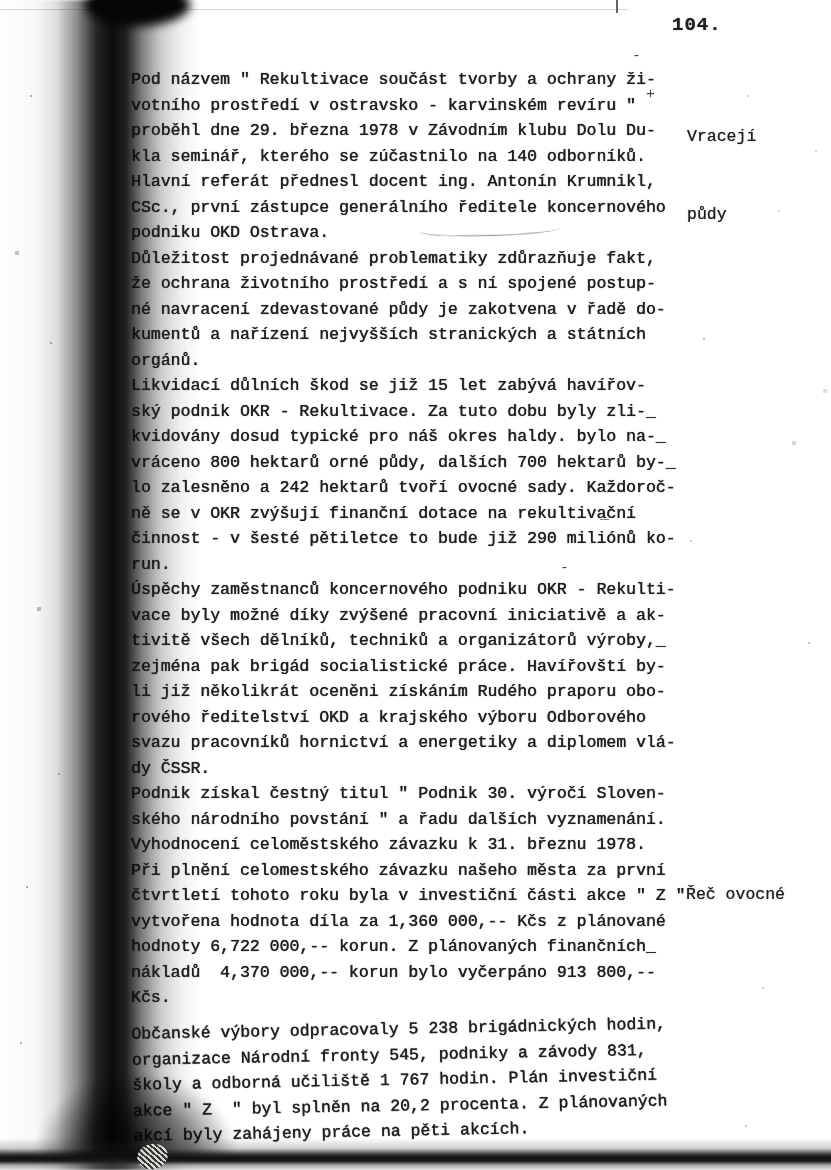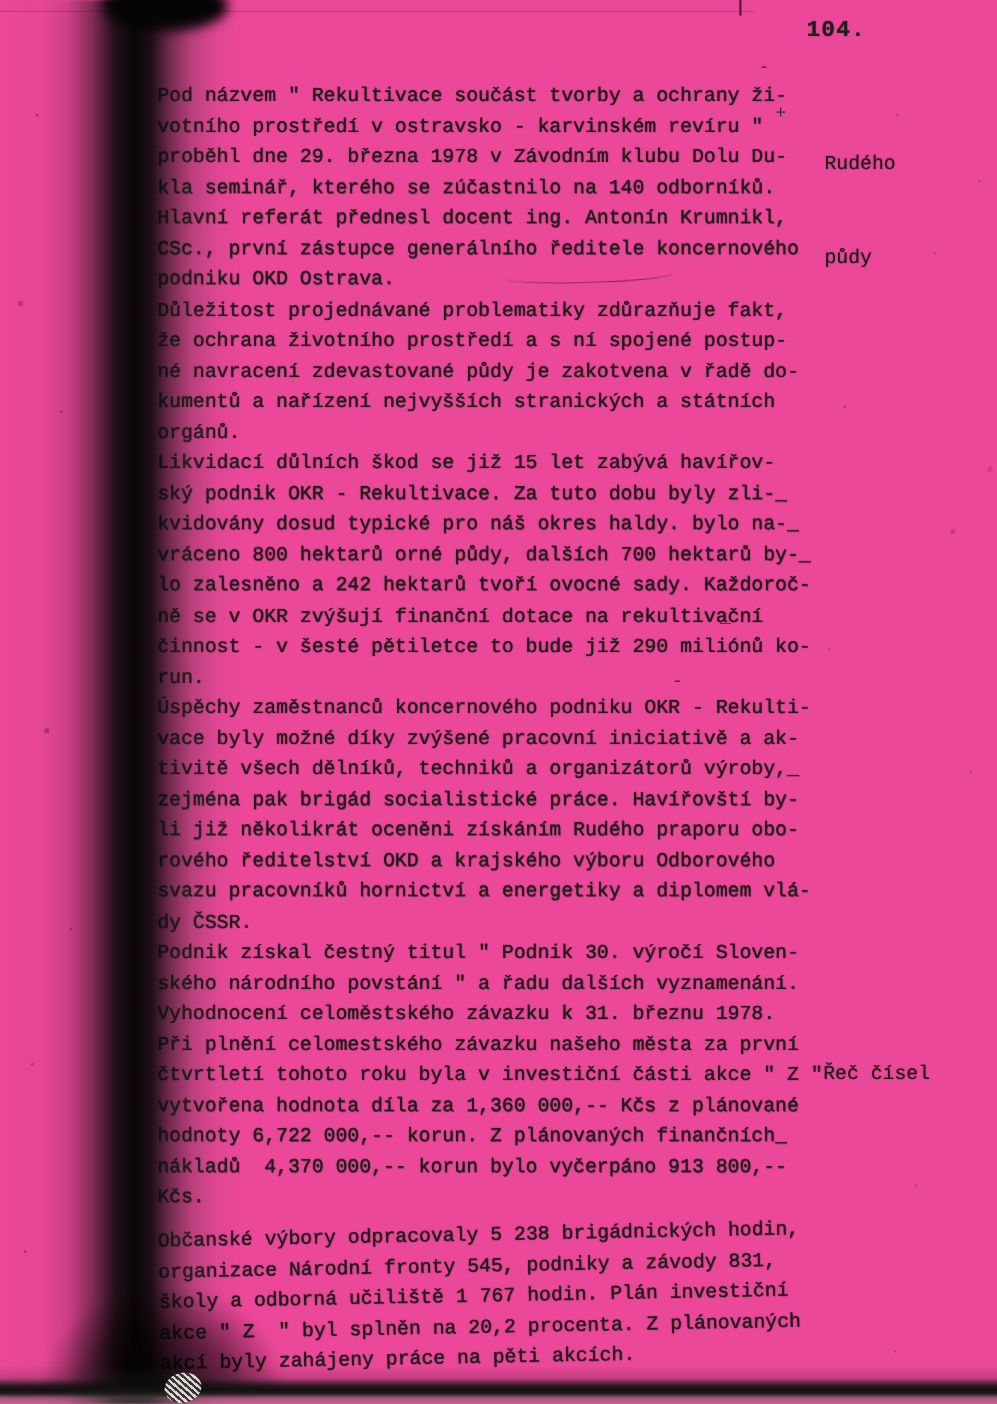--- a/index.html
+++ b/index.html
@@ -1,18 +1,18 @@
 <!DOCTYPE html>
 <html><head>
 <meta charset="utf-8">
 <style>
   html,body { margin:0; padding:0; background:#888; }
   .page {
     position:relative; width:831px; height:1170px;
-    background:#ec4899; overflow:hidden;
+    background:#ffffff; overflow:hidden;
     font-family:"Liberation Mono","DejaVu Sans Mono",monospace;
     color:#201e1b;
   }
   
   .text-column {
     position:absolute; left:131px; top:67px; width:560px; z-index:2;
     font-size:16.5px; line-height:25.5px; letter-spacing:0px;
     text-shadow:0 0 1px rgba(30,28,26,0.85), 0.4px 0.4px 0.6px rgba(30,28,26,0.55);
     filter:blur(0.25px);
   }
@@ -104,25 +104,25 @@
   }
 </style>
 </head>
 <body>
 
 <div class="page">
 
   <div class="page-number">104.</div>
 
   <div class="margin-note note-1">
-    <div class="line">Rudého</div>
+    <div class="line">Vracejí</div>
     <div class="line">půdy</div>
   </div>
   <div class="margin-note note-2">
-    <div class="line">Řeč čísel</div>
+    <div class="line">Řeč ovocné</div>
   </div>
 
   <div class="text-column">
     <div class="para">
       <div class="line">Pod názvem " Rekultivace součást tvorby a ochrany ži-</div>
       <div class="line">votního prostředí v ostravsko - karvinském revíru "</div>
       <div class="line">proběhl dne 29. března 1978 v Závodním klubu Dolu Du-</div>
       <div class="line">kla seminář, kterého se zúčastnilo na 140 odborníků.</div>
       <div class="line">Hlavní referát přednesl docent ing. Antonín Krumnikl,</div>
       <div class="line">CSc., první zástupce generálního ředitele koncernového</div>

